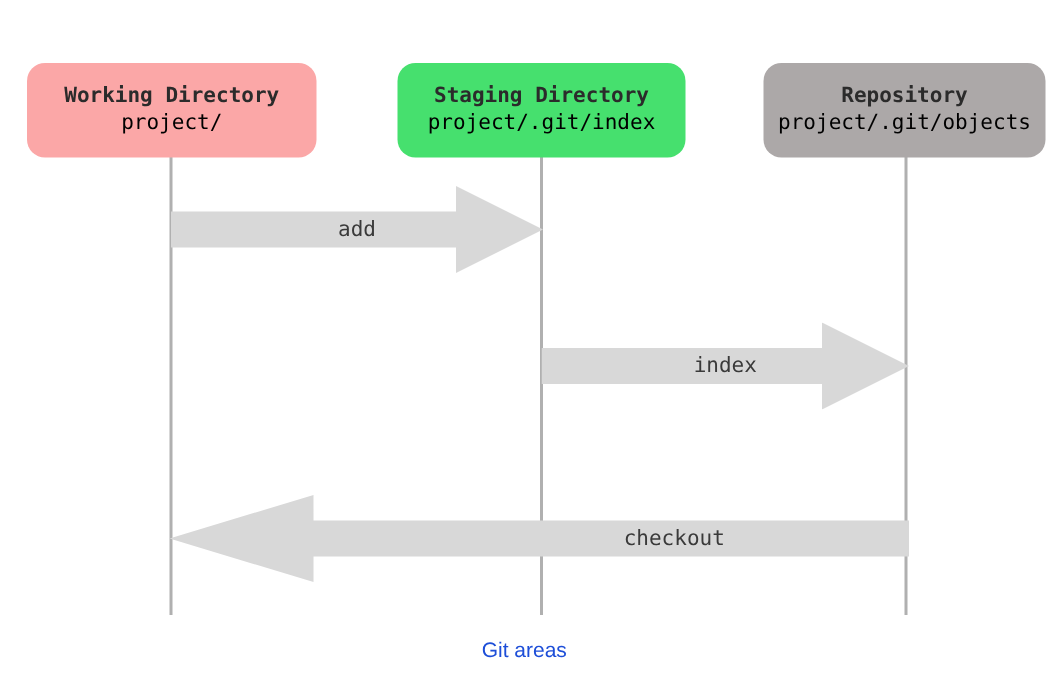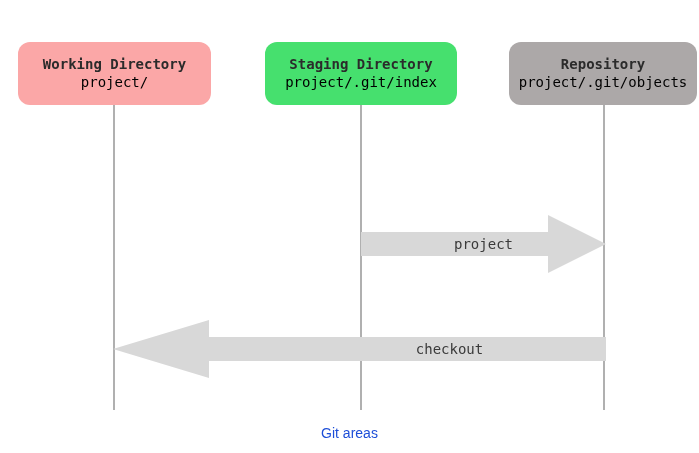--- a/index.html
+++ b/index.html
@@ -85,21 +85,21 @@
     align-items: center;
     justify-content: center;
     font-family: "DejaVu Sans Mono", monospace;
     font-size: 14px;
     color: #3a3a3a;
     pointer-events: none;
     white-space: nowrap;
   }
   #arrow-add      { left: 114px; top: 124px; width: 248px; }
   #arrow-commit   { left: 361px; top: 215px; width: 245px; }
-  #arrow-checkout { left: 113px; top: 320px; width: 493px; }
+  #arrow-checkout { left: 113px; top: 330px; width: 493px; }
 
   
   #arrow-add .arrow-label      { justify-content: center; padding-right: 46px; }
   #arrow-commit .arrow-label   { justify-content: center; padding-right: 46px; }
   #arrow-checkout .arrow-label { justify-content: center; padding-left: 90px; }
 
   
   #caption {
     position: absolute;
     left: 0;
@@ -113,26 +113,32 @@
 </style>
 </head>
 <body>
 
 <div id="diagram-root">
 
   <div class="lifeline" id="lifeline-working"></div>
   <div class="lifeline" id="lifeline-staging"></div>
   <div class="lifeline" id="lifeline-repository"></div>
 
+  <div class="arrow" id="arrow-add">
+    <svg width="248" height="58" viewBox="0 0 248 58" xmlns="http://www.w3.org/2000/svg">
+      <polygon points="0,17 190,17 190,0 248,29 190,58 190,41 0,41" fill="#d8d8d8"></polygon>
+    </svg>
+    <div class="arrow-label">add</div>
+  </div>
 
   <div class="arrow" id="arrow-commit">
     <svg width="245" height="58" viewBox="0 0 245 58" xmlns="http://www.w3.org/2000/svg">
       <polygon points="0,17 187,17 187,0 245,29 187,58 187,41 0,41" fill="#d8d8d8"></polygon>
     </svg>
-    <div class="arrow-label">project</div>
+    <div class="arrow-label">index</div>
   </div>
 
   <div class="arrow" id="arrow-checkout">
     <svg width="493" height="58" viewBox="0 0 493 58" xmlns="http://www.w3.org/2000/svg">
       <polygon points="493,17 96,17 96,0 0,29 96,58 96,41 493,41" fill="#d8d8d8"></polygon>
     </svg>
     <div class="arrow-label">checkout</div>
   </div>
 
   <div class="node-box" id="node-working">

